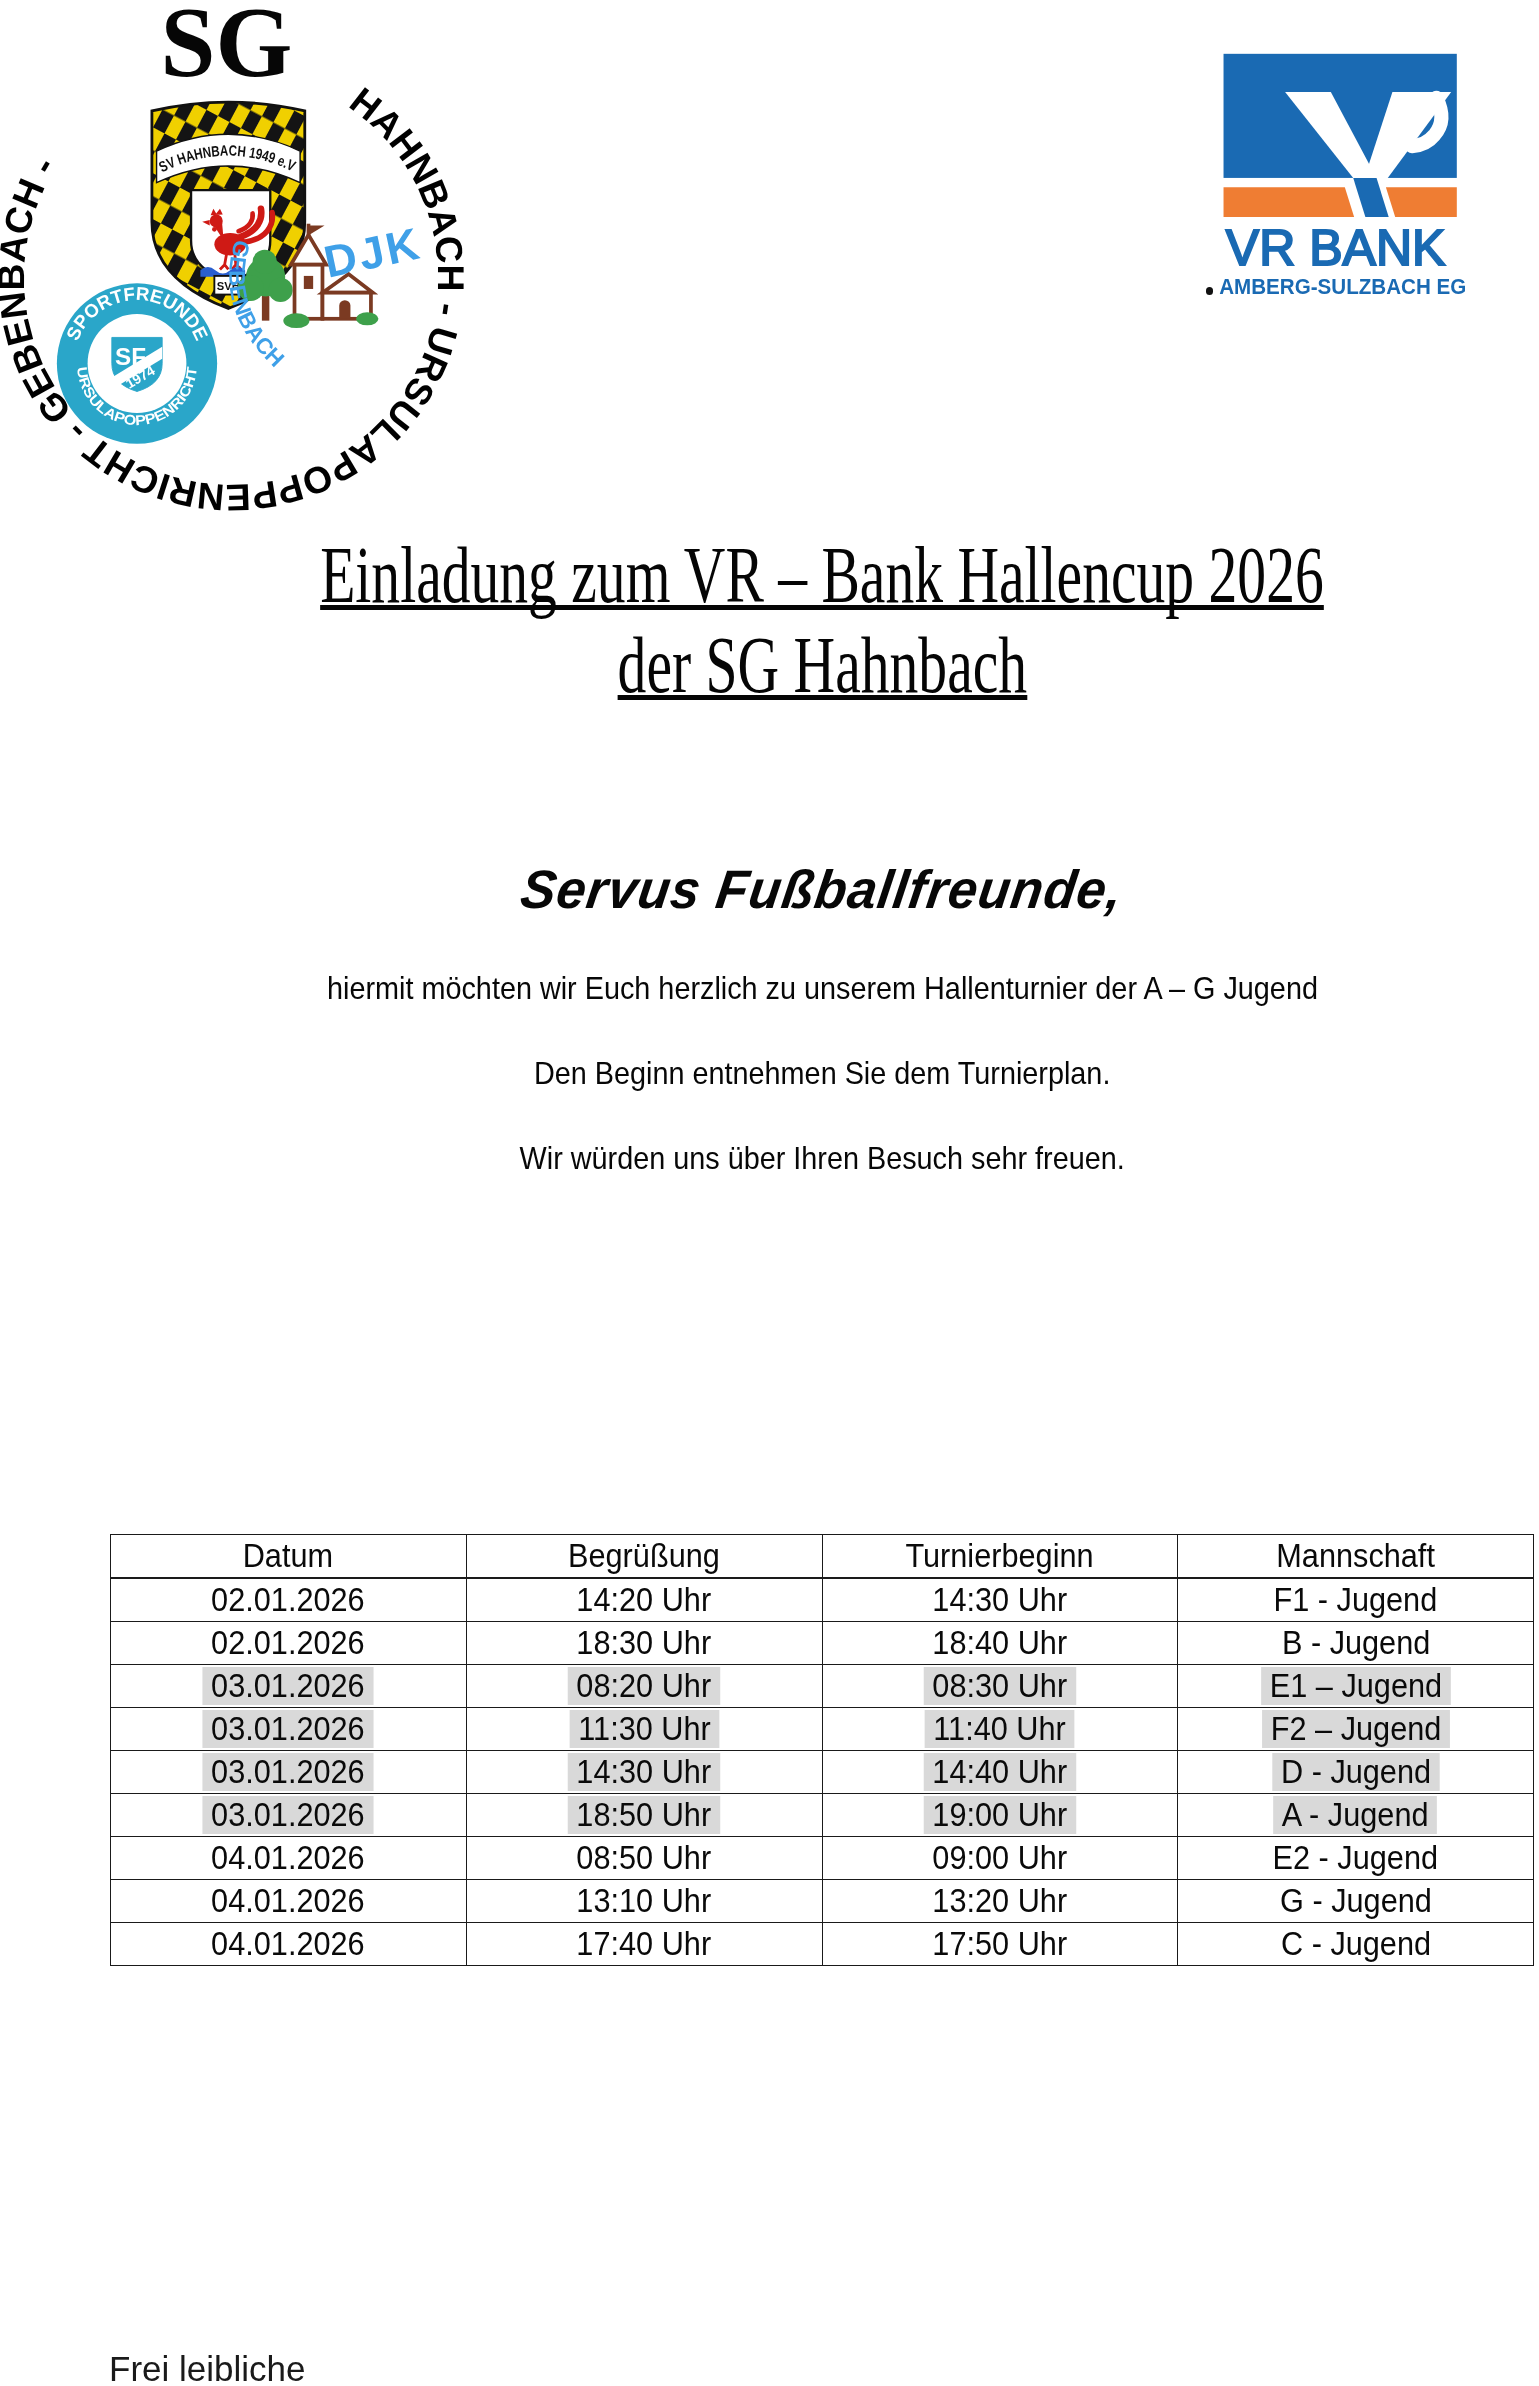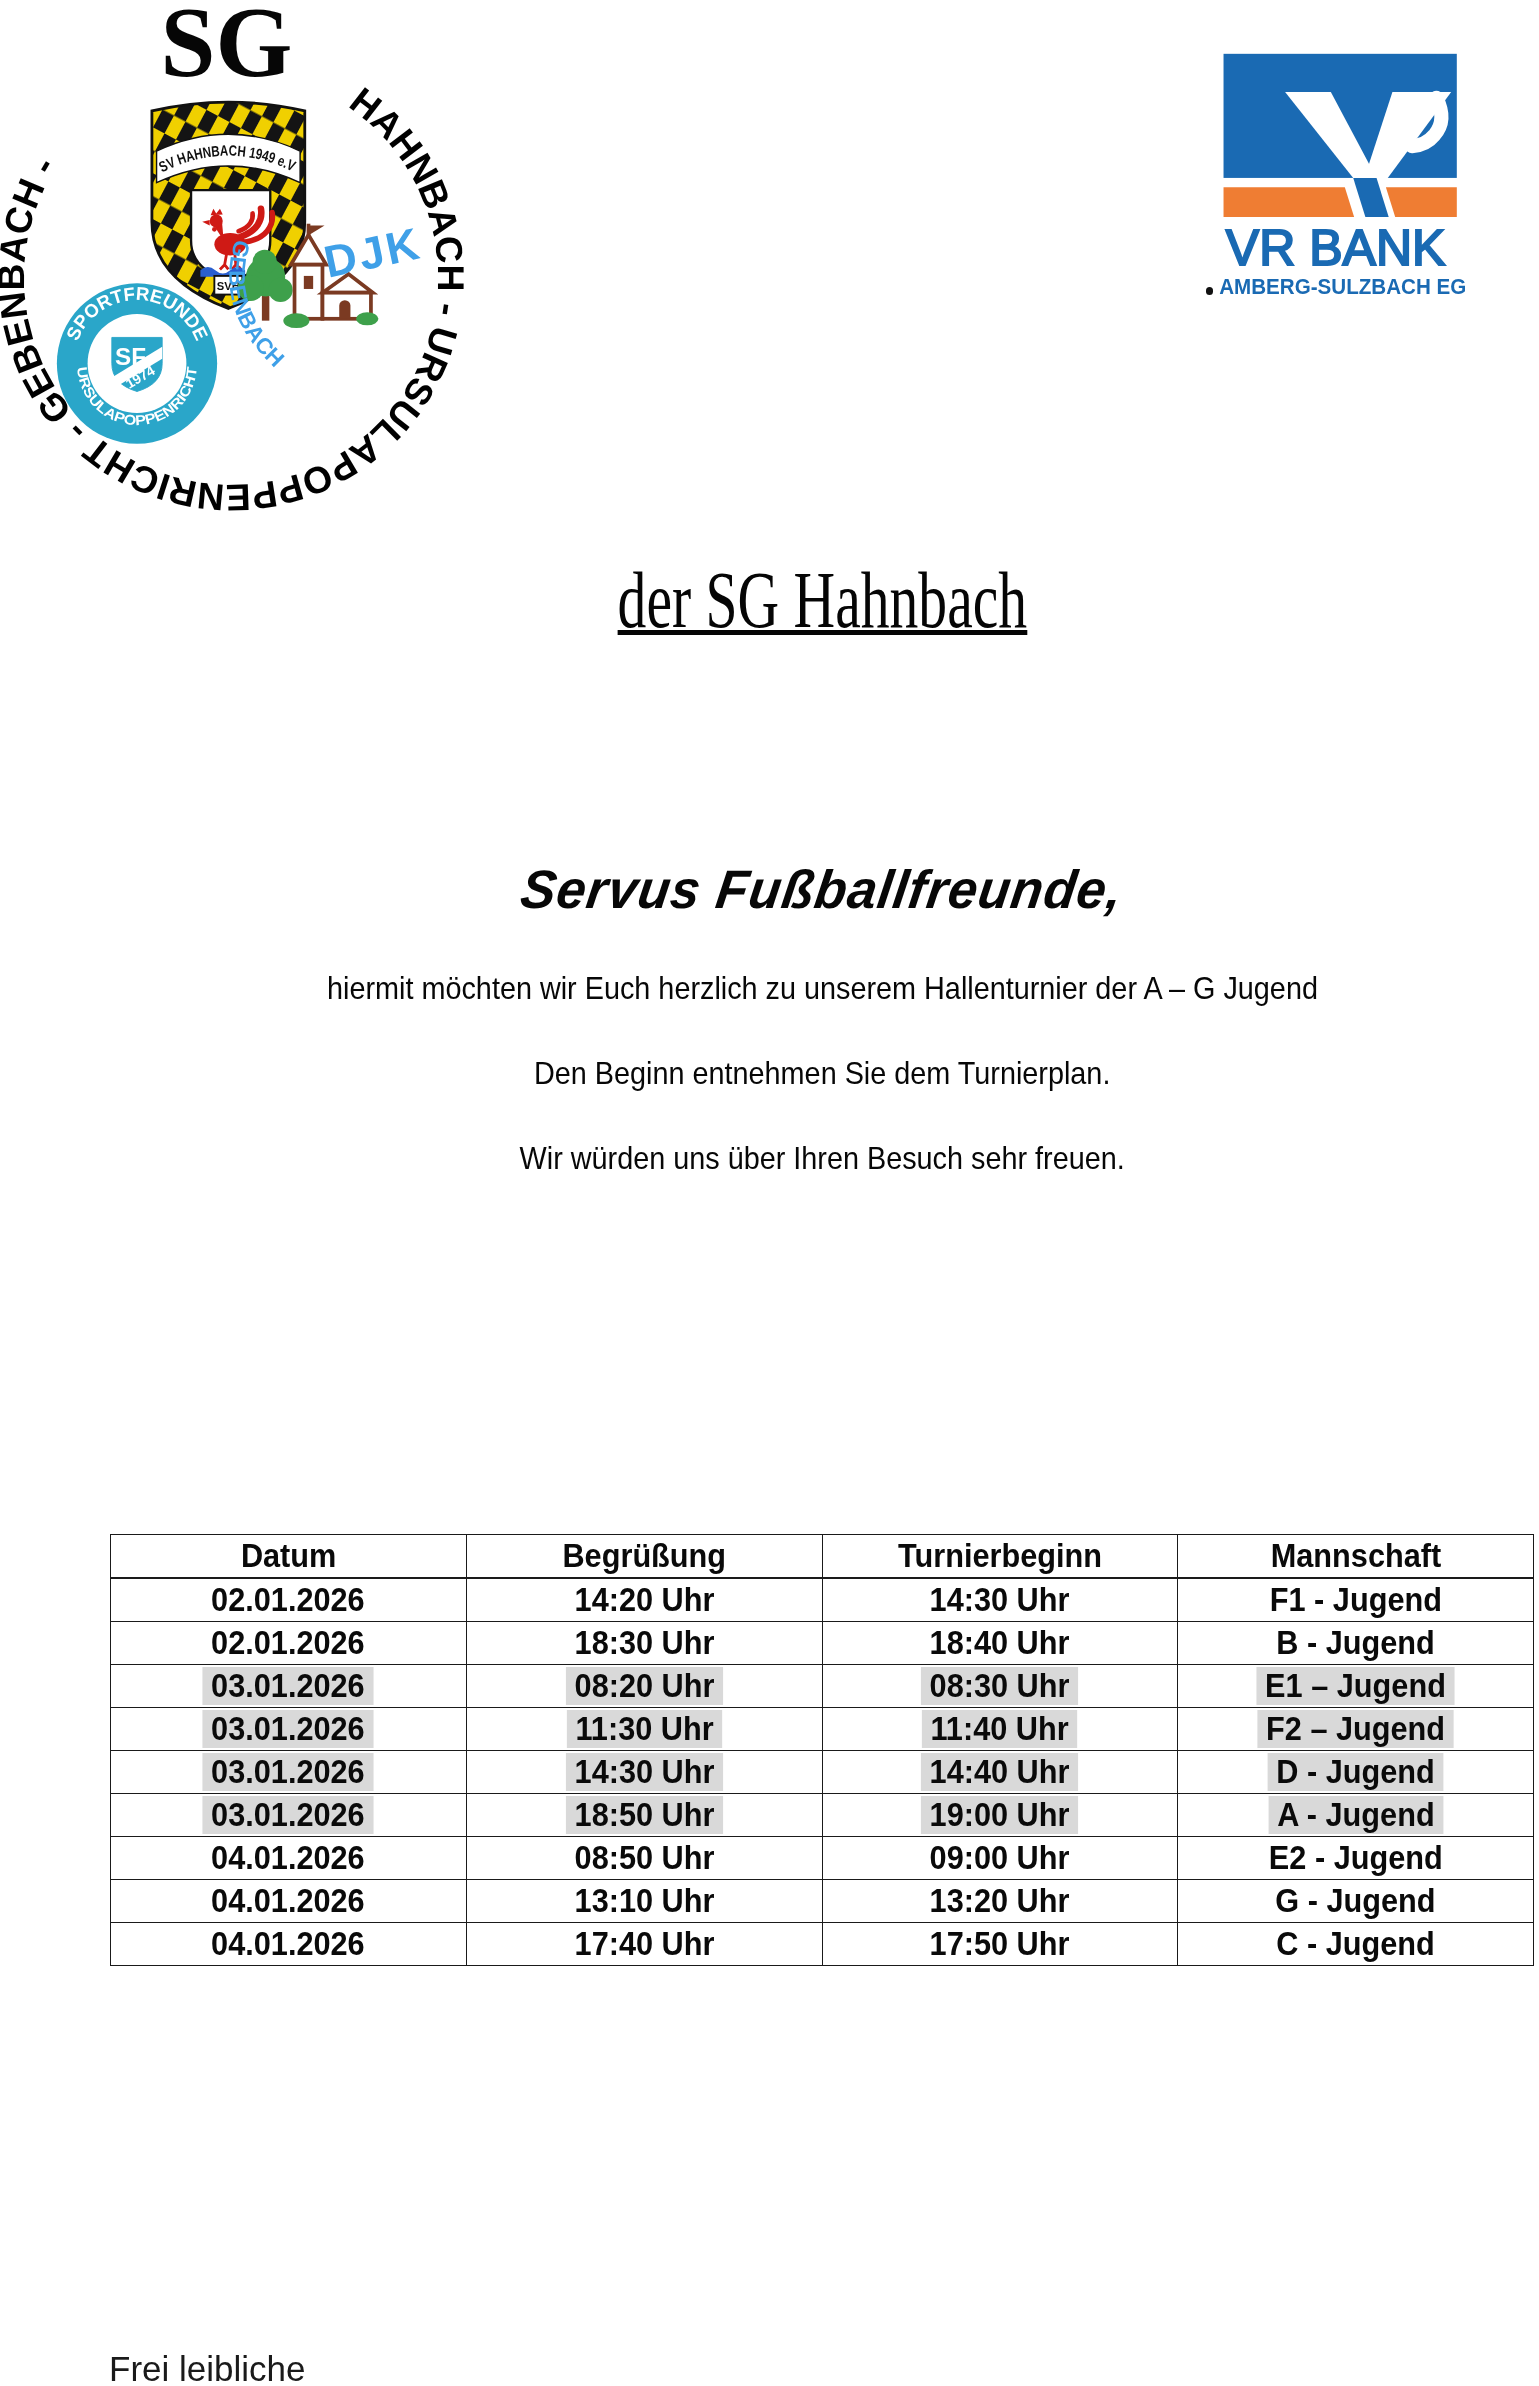--- a/index.html
+++ b/index.html
@@ -43,21 +43,21 @@
   .paras p{margin:0;line-height:85px;font-size:32px;font-weight:normal;color:#070707;}
   .paras p span{display:inline-block;transform:scaleX(.9);white-space:nowrap;}
   
   table.sched{
     position:absolute;left:110px;top:1534px;width:1424px;
     border-collapse:collapse;table-layout:fixed;
     font-size:33px;color:#0a0a0a;
   }
   table.sched th,table.sched td{
     border:1.9px solid #1a1a1a;height:42px;padding:0;text-align:center;
-    font-weight:bold;vertical-align:middle;overflow:hidden;
+    font-weight:normal;vertical-align:middle;overflow:hidden;
   }
   table.sched th{border-bottom-width:2.8px;}
   table.sched th span,table.sched td span{
     display:inline-block;transform:scaleX(.93);white-space:nowrap;
     padding:0.9px 9.3px;line-height:37px;
   }
   table.sched td span.hl{background:var(--hl,#d9d9d9);}
   
   .footnote{
     position:absolute;left:109px;top:2351px;font-size:35px;color:#1a1a1a;
@@ -174,20 +174,21 @@
         <polygon points="22,146 152,146 162,178 22,178"></polygon>
         <polygon points="196,146 272,146 272,178 206,178"></polygon>
       </g>
     </svg>
     <div class="vr-brand">VR BANK</div>
     <div class="vr-sub">AMBERG-SULZBACH EG</div>
     <div class="vr-dot">.</div>
   </div>
 
   <div class="colblock title">
+    <div><span class="tline">Einladung zum VR – Bank Hallencup 2026</span></div>
     <div class="tline2wrap"><span class="tline">der SG Hahnbach</span></div>
   </div>
 
   <div class="colblock greeting">
     <span>Servus Fußballfreunde,</span>
   </div>
 
   <div class="colblock paras">
     <p><span>hiermit möchten wir Euch herzlich zu unserem Hallenturnier der A – G Jugend</span></p>
     <p><span>Den Beginn entnehmen Sie dem Turnierplan.</span></p>

